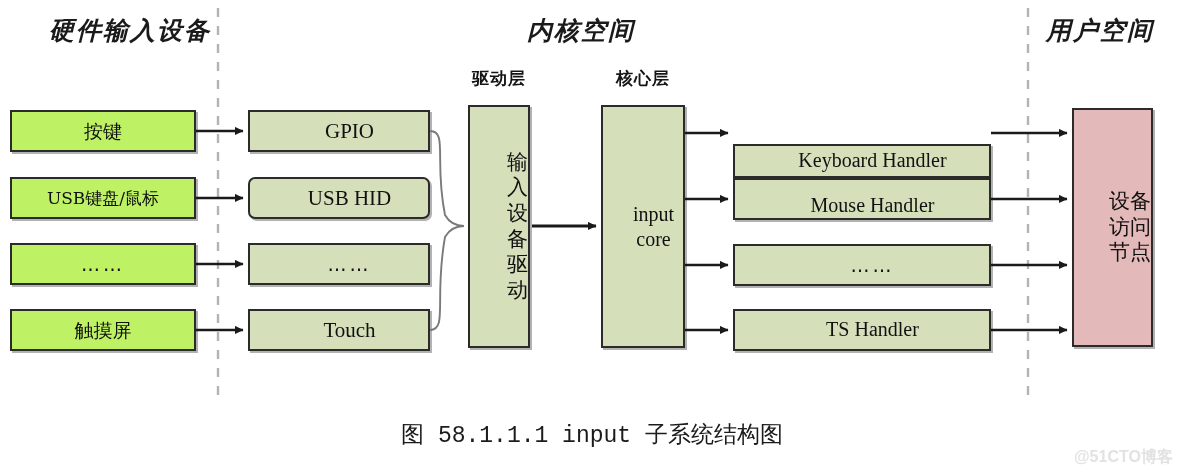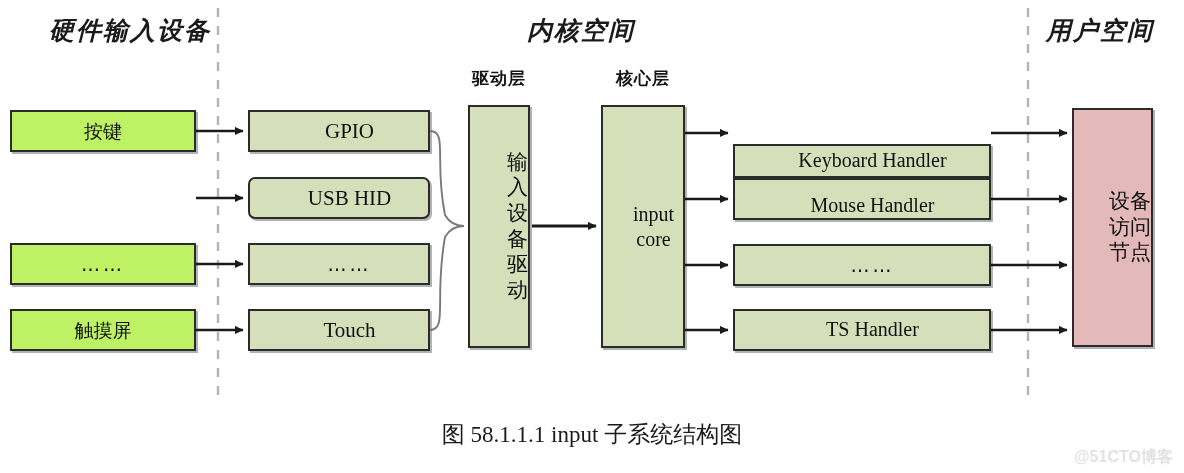--- a/index.html
+++ b/index.html
@@ -44,21 +44,21 @@
   .t-cn{font-family:"DejaVu Serif","Liberation Serif",serif;font-size:19px;color:#111;}
   .t-cn-sm{font-family:"DejaVu Serif","Liberation Serif",serif;font-size:17px;color:#111;}
   .t-en{font-family:"Liberation Serif","DejaVu Serif",serif;font-size:21px;color:#111;}
   .t-en-sm{font-family:"Liberation Serif","DejaVu Serif",serif;font-size:20px;color:#111;}
   .t-vert{font-family:"DejaVu Serif","Liberation Serif",serif;font-size:21px;color:#111;line-height:1.22;text-align:right;}
   .dots{font-family:"DejaVu Sans","Liberation Sans",sans-serif;font-size:19px;letter-spacing:3px;color:#111;}
 
   
   .caption{
     position:absolute;left:0;width:1184px;text-align:center;
-    font-family:Liberation Serif, serif;
+    font-family:Liberation Mono, monospace;
     font-size:23px;color:#1b1b1b;white-space:nowrap;
   }
   .watermark{
     position:absolute;
     font-family:"Liberation Sans","DejaVu Sans",sans-serif;
     font-size:16px;color:#e2e2e2;white-space:nowrap;font-weight:bold;
   }
   svg.overlay{position:absolute;left:0;top:0;width:1184px;height:473px;pointer-events:none;}
 </style>
 </head>
@@ -68,20 +68,23 @@
 
   <div class="sec-title" style="left:8px;top:18px;margin-left:41px;">硬件输入设备</div>
   <div class="sec-title" style="left:527px;top:18px;">内核空间</div>
   <div class="sec-title" style="left:1046px;top:18px;">用户空间</div>
 
   <div class="layer-title" style="left:468px;top:70px;width:62px;">驱动层</div>
   <div class="layer-title" style="left:601px;top:70px;width:84px;">核心层</div>
 
   <div class="node hw" style="left:10px;top:110px;width:186px;height:42px;">
     <span class="lbl t-cn">按键</span>
+  </div>
+  <div class="node hw" style="left:10px;top:177px;width:186px;height:42px;">
+    <span class="lbl t-cn-sm">USB键盘/鼠标</span>
   </div>
   <div class="node hw" style="left:10px;top:243px;width:186px;height:42px;">
     <span class="lbl dots">……</span>
   </div>
   <div class="node hw" style="left:10px;top:309px;width:186px;height:42px;">
     <span class="lbl t-cn">触摸屏</span>
   </div>
 
   <div class="node drv" style="left:248px;top:110px;width:182px;height:42px;">
     <span class="lbl t-en">GPIO</span>

